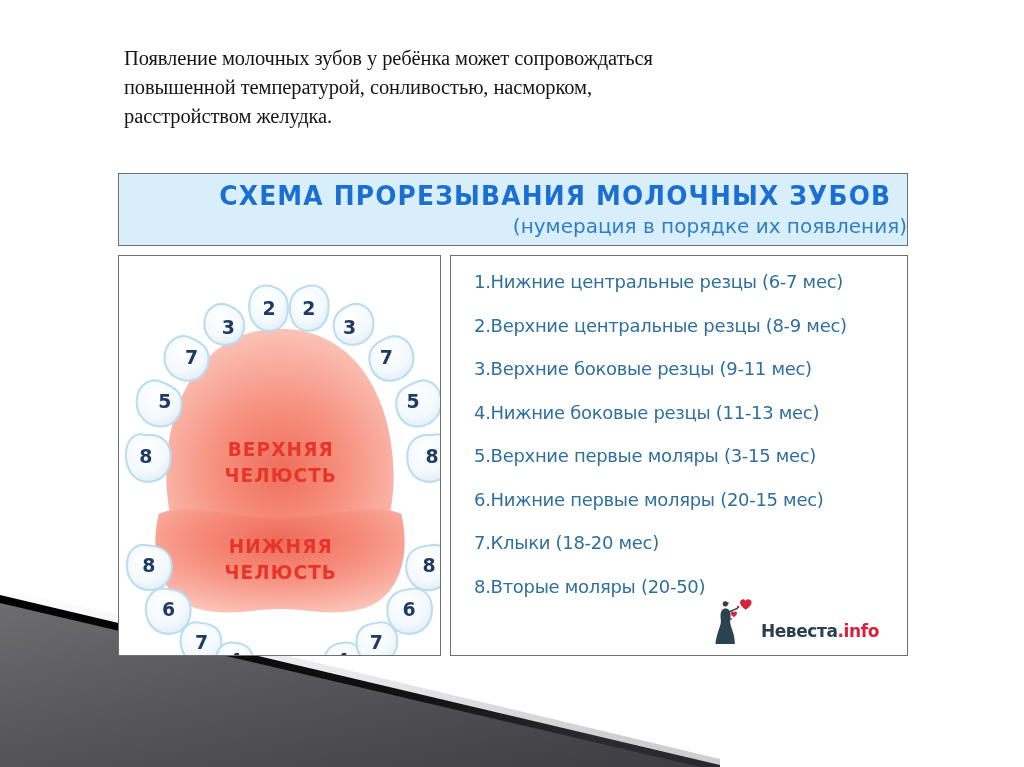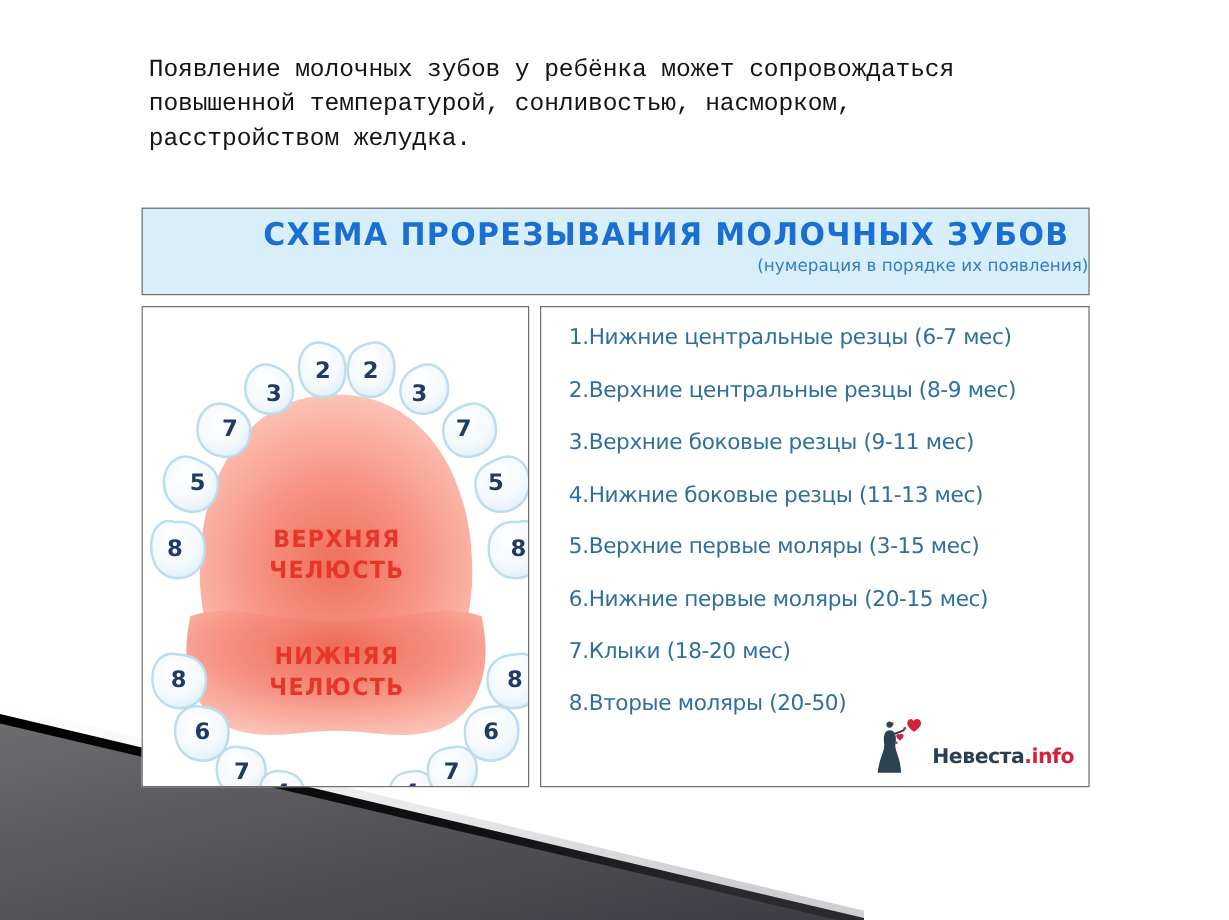--- a/index.html
+++ b/index.html
@@ -13,21 +13,21 @@
   }
   .slide{position:absolute;inset:0;background:#fff;overflow:hidden;}
 
   
   .corner-decor{position:absolute;left:0;bottom:0;width:720px;height:230px;pointer-events:none;}
 
   
   .intro{
     position:absolute;left:124px;top:44px;width:810px;
     font-size:20.5px;line-height:1.42;color:#141414;
-    font-family:Liberation Mono, monospace;
+    font-family:Liberation Serif, serif;
     letter-spacing:-0.1px;
   }
   .intro div{white-space:nowrap;}
 
   
   .figure{position:absolute;left:118px;top:173px;width:790px;}
 
   .banner{
     box-sizing:border-box;
     height:73px;
@@ -41,21 +41,21 @@
     font-family:"DejaVu Sans", sans-serif;
     font-weight:700;
     font-size:26px;
     color:#1a6fd4;
     letter-spacing:1.2px;
     transform:scaleX(0.96);
     line-height:1.25;
     text-shadow:0 1px 0 rgba(255,255,255,.6);
   }
   .banner-sub{
-    font-size:14px;color:#2f7fc4;line-height:1.25;margin-top:1px;
+    font-size:20px;color:#2f7fc4;line-height:1.25;margin-top:1px;
     font-family:"DejaVu Sans", sans-serif;
   }
 
   .panels{display:flex;margin-top:9px;height:401px;}
   .panel{
     box-sizing:border-box;
     background:#fff;
     border:1.4px solid #6f6f6f;
     position:relative;
   }
@@ -76,21 +76,21 @@
     color:#2f6f9e;
     line-height:1;
     margin-bottom:25.5px;
     white-space:nowrap;
     letter-spacing:-0.3px;
   }
   .list-item .num{color:#2f6f9e;}
 
   
   .watermark{
-    position:absolute;right:12px;bottom:10px;
+    position:absolute;right:28px;bottom:10px;
     display:flex;align-items:flex-end;gap:3px;height:52px;
   }
   .wm-text{
     font-family:"DejaVu Sans", sans-serif;
     font-weight:700;font-size:17px;color:#2b3f52;letter-spacing:-0.4px;
     padding-bottom:4px;
   }
   .wm-text .dom{color:#d6213a;}
 </style>
 </head>

